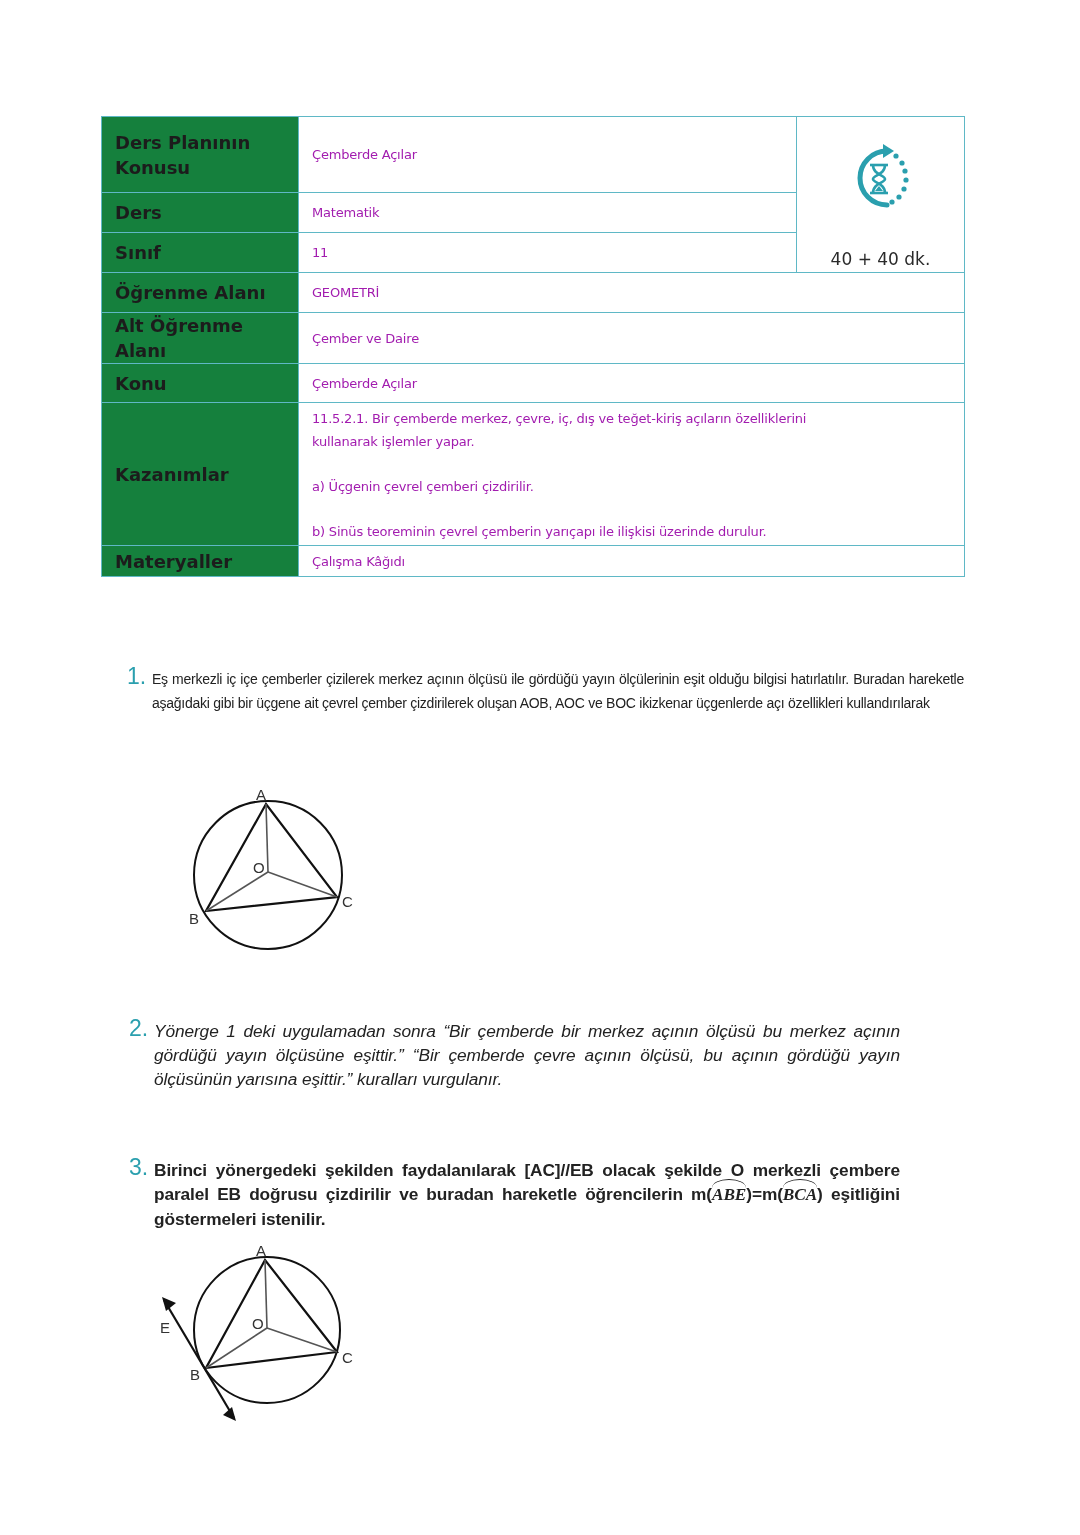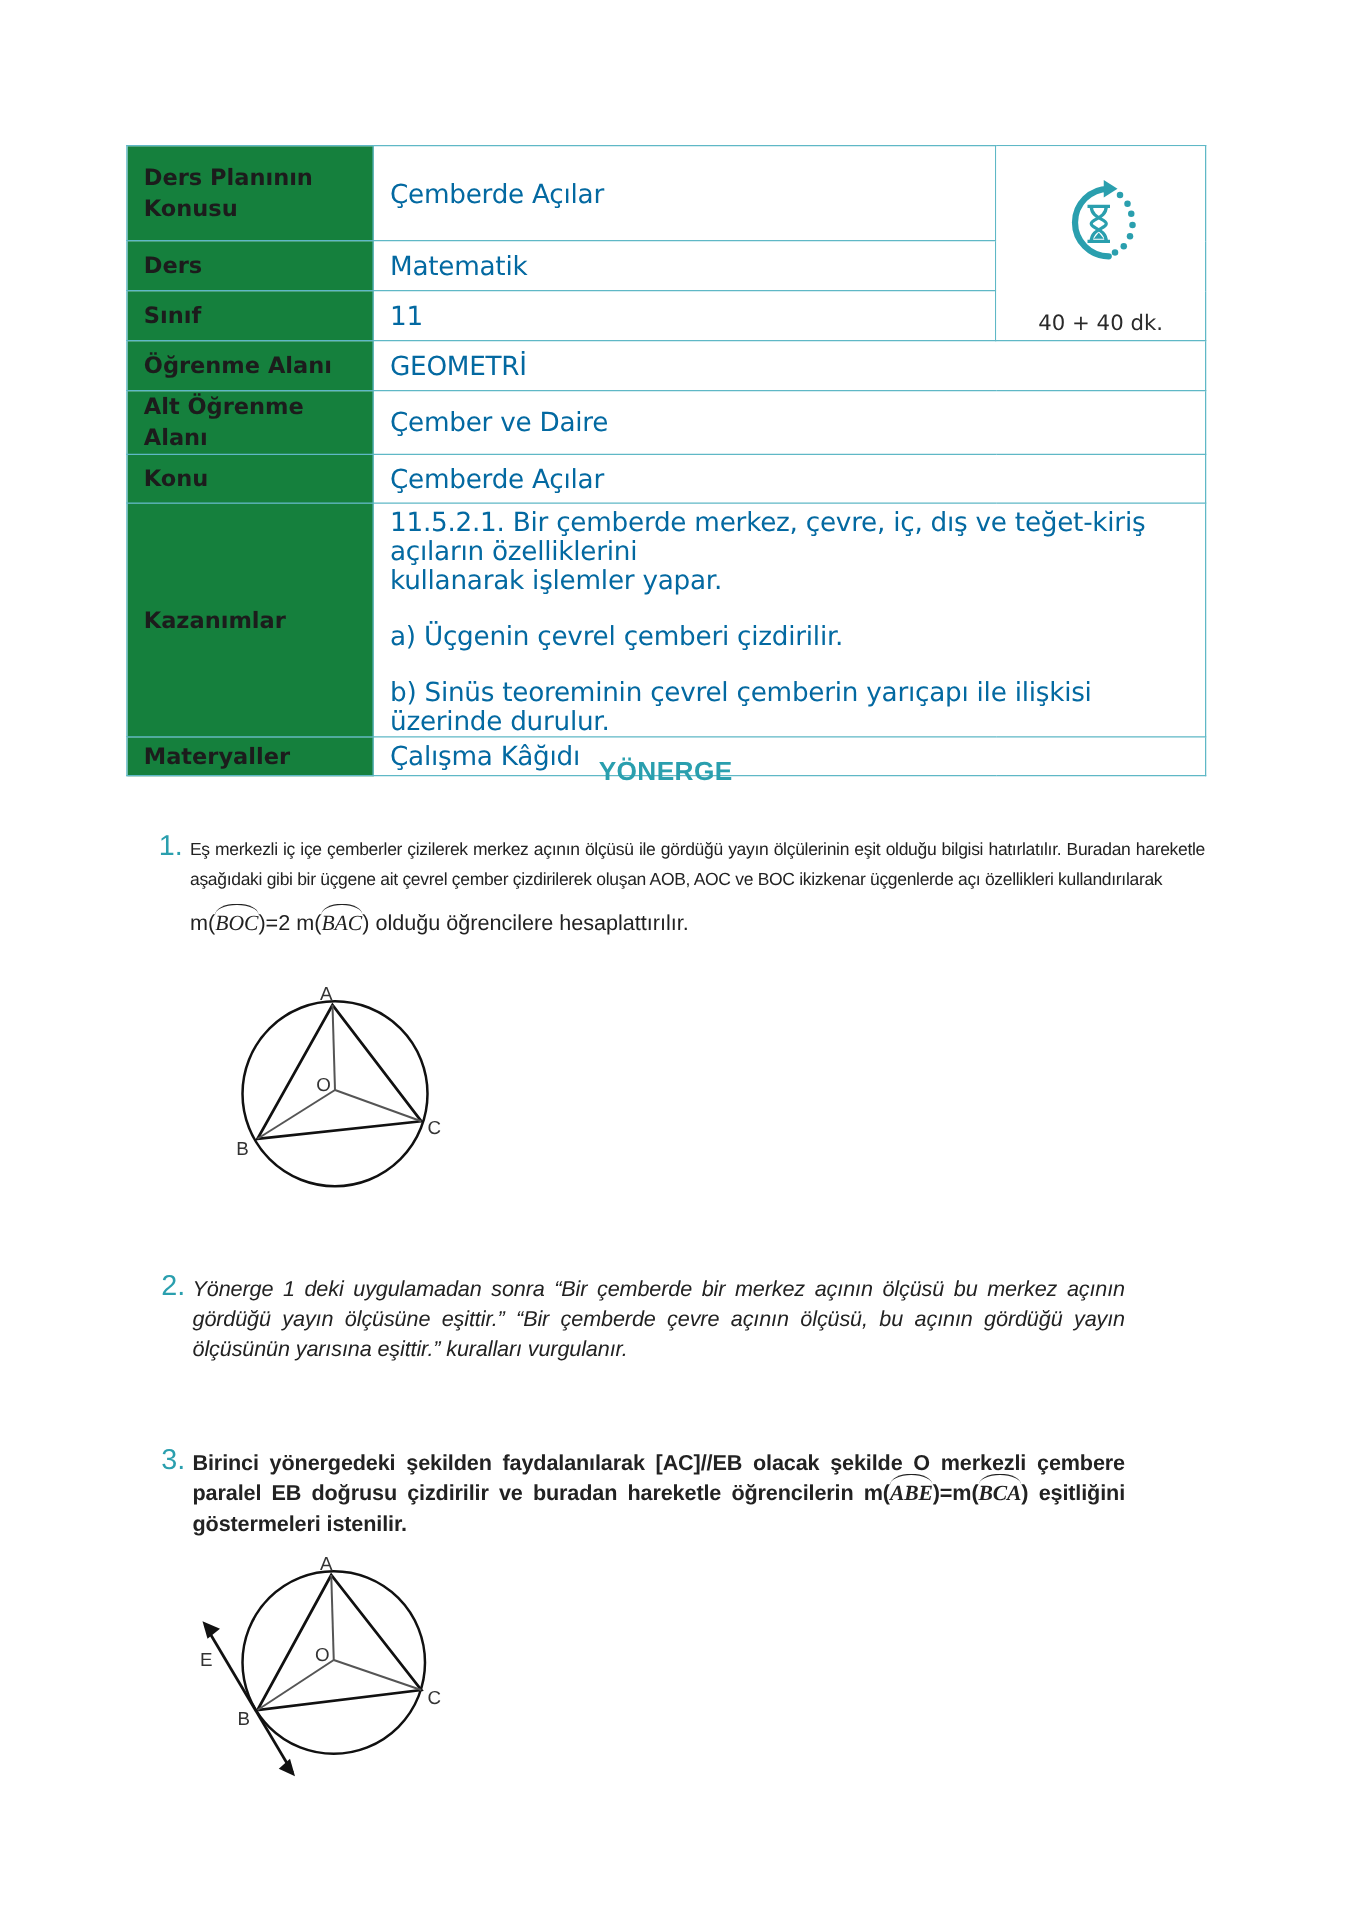--- a/index.html
+++ b/index.html
@@ -31,22 +31,22 @@
     }
     .plan-table td.label {
       background: #15803d;
       font-weight: bold;
       font-size: 18px;
       color: #1c1c1c;
       line-height: 25px;
     }
     .plan-table td.value {
       background: #ffffff;
-      color: #0369a1;
-      font-size: 21px;
+      color: #a21caf;
+      font-size: 13px;
       letter-spacing: -0.2px;
     }
     .plan-table td.icon-cell {
       text-align: center;
       vertical-align: top;
       position: relative;
       background: #fff;
       margin-left: 29px;
     }
     .duration-icon { position: absolute; left: 50%; top: 26px; transform: translateX(-50%); }
@@ -179,28 +179,24 @@
         <span class="kaz-line">b) Sinüs teoreminin çevrel çemberin yarıçapı ile ilişkisi üzerinde durulur.</span>
       </td>
     </tr>
     <tr style="height:31px">
       <td class="label">Materyaller</td>
       <td class="value" colspan="2">Çalışma Kâğıdı</td>
     </tr>
   </tbody>
     </table>
 
-  <div class="section-title">YÖNERGE</div>
 
   <div class="instr" style="left:152px; top:667px; width:812px;">
     <span class="num">1.</span>
     <p style="font-size:14px; letter-spacing:-0.25px;">Eş merkezli iç içe çemberler çizilerek merkez açının ölçüsü ile gördüğü yayın ölçülerinin eşit olduğu bilgisi hatırlatılır. Buradan hareketle aşağıdaki gibi bir üçgene ait çevrel çember çizdirilerek oluşan AOB, AOC ve BOC ikizkenar üçgenlerde açı özellikleri kullandırılarak</p>
-    <div style="margin-top:11px;">
-      <span>m(</span><span class="arc">BOC</span><span>)=2 m(</span><span class="arc">BAC</span><span>) olduğu öğrencilere hesaplattırılır.</span>
-    </div>
   </div>
 
   <svg class="fig" style="left:180px; top:780px;" width="190" height="180" viewBox="0 0 190 180">
     <circle cx="88" cy="95" r="74" fill="none" stroke="#111" stroke-width="2"></circle>
     <polygon points="86,24 26,131 157,117" fill="none" stroke="#111" stroke-width="2.2"></polygon>
     <line x1="86" y1="24" x2="88" y2="92" stroke="#555" stroke-width="1.6"></line>
     <line x1="88" y1="92" x2="26" y2="131" stroke="#555" stroke-width="1.6"></line>
     <line x1="88" y1="92" x2="157" y2="117" stroke="#555" stroke-width="1.6"></line>
     <text x="76" y="20" font-family="Liberation Sans, sans-serif" font-size="15" fill="#333">A</text>
     <text x="73" y="93" font-family="Liberation Sans, sans-serif" font-size="15" fill="#333">O</text>

